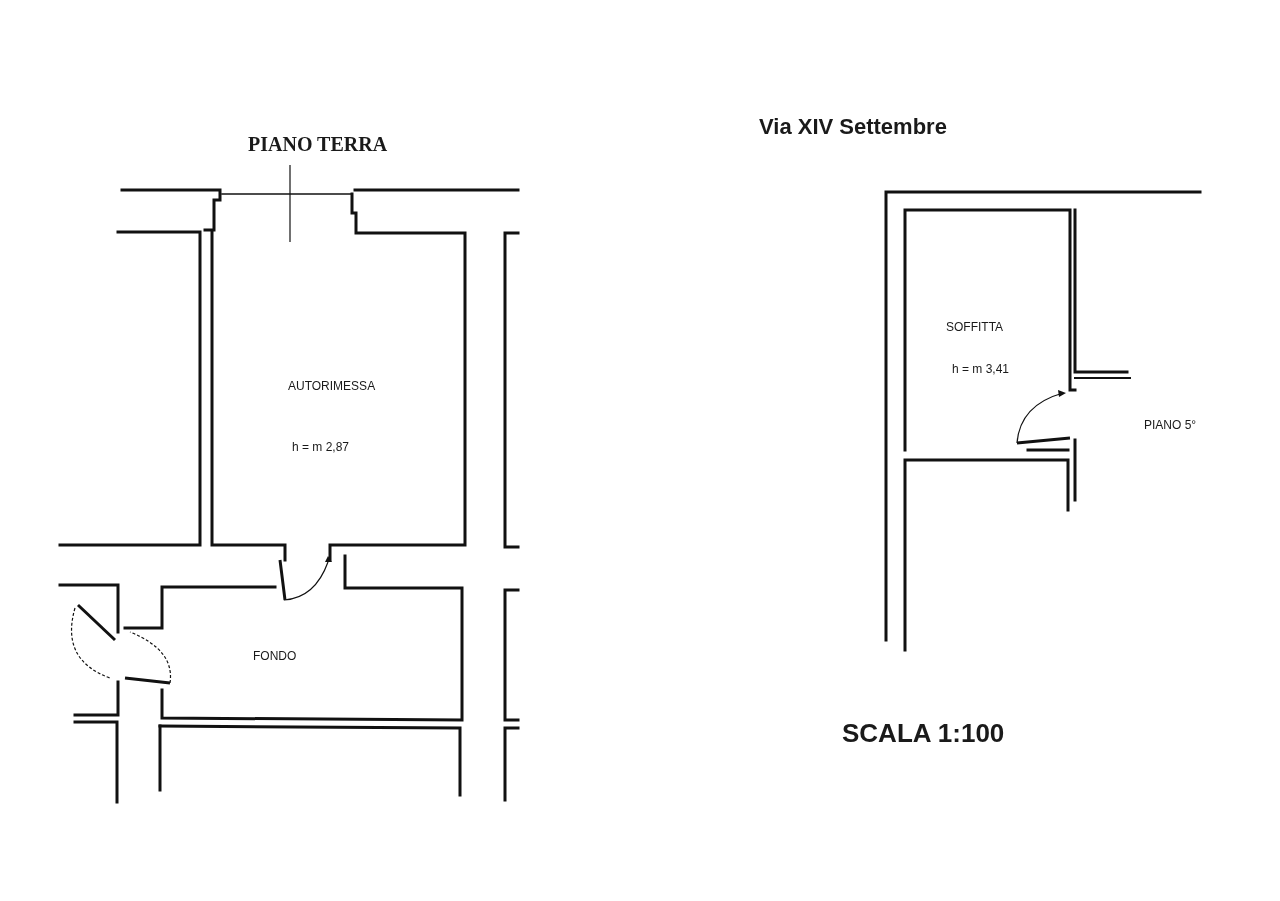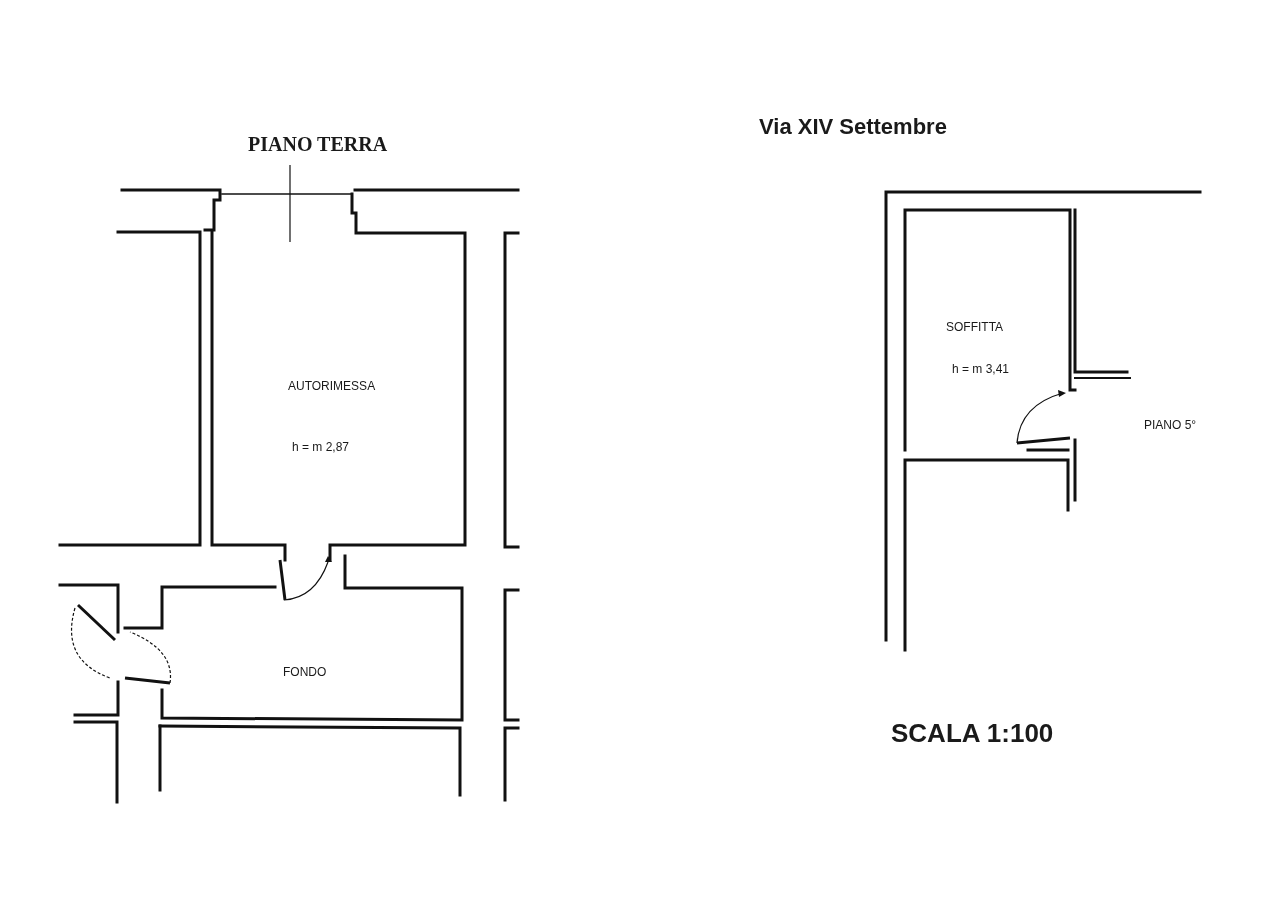--- a/index.html
+++ b/index.html
@@ -62,21 +62,21 @@
     <polyline class="w" points="1028,450 1068,450"></polyline>
     <polyline class="w" points="1075,440 1075,500"></polyline>
     <line class="t" x1="1017" y1="443" x2="1070" y2="438" style="stroke-width:3"></line>
     <path class="t" d="M1017,443 Q1020,405 1063,393"></path>
     <polygon points="1058,390 1066,393 1059,397" fill="#111"></polygon>
   </svg>
 
   <div class="label title-serif" style="left:248px; top:113px;margin-top:20px;">PIANO TERRA</div>
   <div class="label room" style="left:288px; top:379px;">AUTORIMESSA</div>
   <div class="label room" style="left:292px; top:440px;">h = m 2,87</div>
-  <div class="label room" style="left:283px; top:649px;margin-top:16px;">FONDO</div>
+  <div class="label room" style="left:253px; top:649px;">FONDO</div>
 
   <div class="label title-sans" style="left:729px; top:114px;margin-left:30px;">Via XIV Settembre</div>
   <div class="label room" style="left:946px; top:320px;">SOFFITTA</div>
   <div class="label room" style="left:952px; top:362px;">h = m 3,41</div>
   <div class="label room" style="left:1144px; top:418px;">PIANO 5°</div>
 
-  <div class="label scale" style="left:891px; top:718px;">SCALA 1:100</div>
+  <div class="label scale" style="left:842px; top:718px;">SCALA 1:100</div>
 </div>
 
 </body></html>

